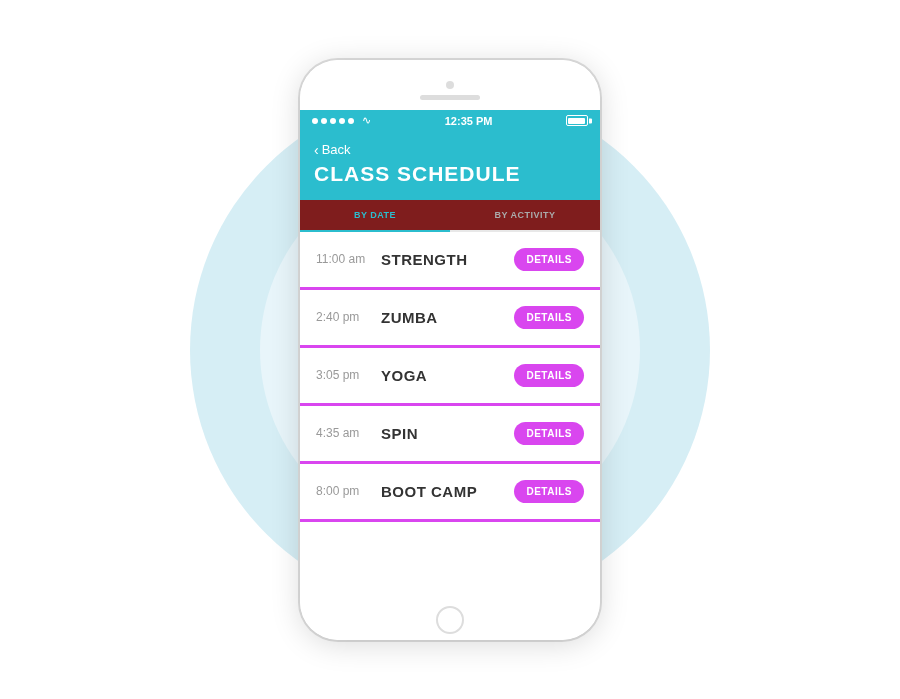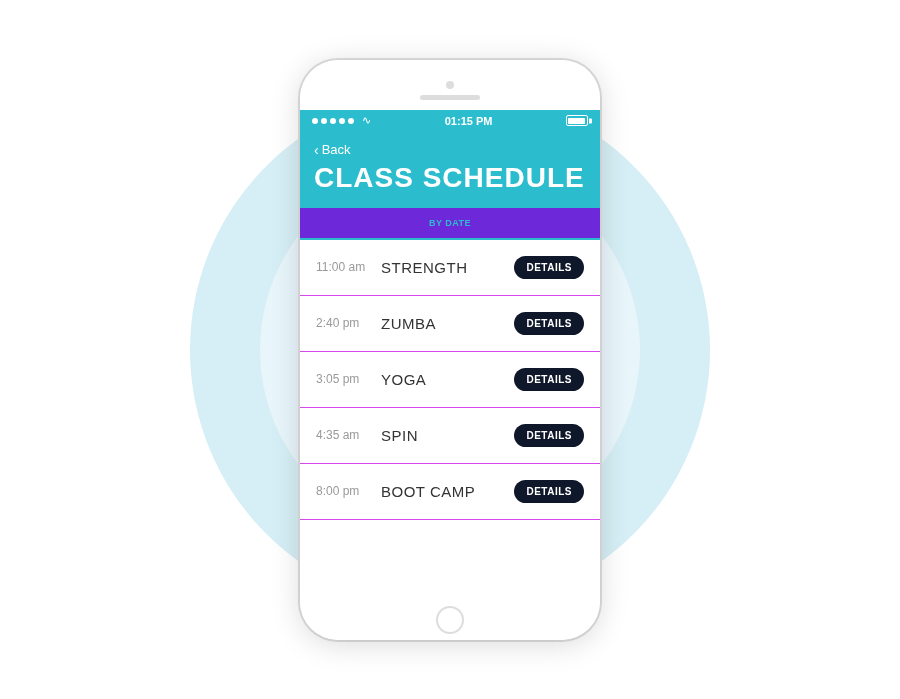--- a/index.html
+++ b/index.html
@@ -181,31 +181,31 @@
       gap: 3px;
       margin-bottom: 4px;
     }
 
     .back-chevron {
       font-size: 14px;
     }
 
     .page-title {
       color: white;
-      font-size: 28px;
+      font-size: 21px;
       font-weight: 800;
       letter-spacing: 1px;
       text-transform: uppercase;
     }
 
     
     .tabs-bar {
       display: flex;
       border-bottom: 2px solid #e8e8e8;
-      background: #6d28d9;
+      background: #7f1d1d;
       flex-shrink: 0;
     }
 
     .tab {
       flex: 1;
       text-align: center;
       padding: 10px 4px;
       font-size: 9px;
       font-weight: 700;
       color: #aaa;
@@ -233,42 +233,42 @@
     .schedule-list {
       flex: 1;
       overflow-y: auto;
       background: white;
     }
 
     .schedule-item {
       display: flex;
       align-items: center;
       padding: 16px 16px;
-      border-bottom: 1px solid #d946ef;
+      border-bottom: 3px solid #d946ef;
     }
 
     .item-time {
       width: 65px;
       font-size: 12px;
       color: #999;
       font-weight: 400;
       flex-shrink: 0;
     }
 
     .item-name {
       flex: 1;
       font-size: 15px;
-      font-weight: 400;
+      font-weight: 700;
       color: #333;
       letter-spacing: 0.5px;
       text-transform: uppercase;
     }
 
     .details-btn {
-      background: #0f172a;
+      background: #d946ef;
       color: white;
       border: none;
       border-radius: 20px;
       padding: 6px 12px;
       font-size: 10px;
       font-weight: 700;
       letter-spacing: 0.5px;
       cursor: pointer;
       text-transform: uppercase;
     }
@@ -308,40 +308,43 @@
 
     <div class="status-bar">
       <div class="status-dots">
         <div class="status-dot"></div>
         <div class="status-dot"></div>
         <div class="status-dot"></div>
         <div class="status-dot"></div>
         <div class="status-dot"></div>
         <span class="status-wifi">∿</span>
       </div>
-      <span class="status-time">01:15 PM</span>
+      <span class="status-time">12:35 PM</span>
       <div class="status-battery">
         <div class="battery-icon">
           <div class="battery-fill"></div>
         </div>
       </div>
     </div>
 
     <div class="header-bar">
       <div class="back-link">
         <span class="back-chevron">‹</span>
         <span>Back</span>
       </div>
       <div class="page-title">CLASS SCHEDULE</div>
     </div>
 
     <div class="tabs-bar">
       <div class="tab active">
         <span>BY DATE</span>
       </div>
+      <div class="tab">
+        <span>BY ACTIVITY</span>
+      </div>
     </div>
 
     <div class="schedule-list">
 
       <div class="schedule-item">
         <span class="item-time">11:00 am</span>
         <span class="item-name">STRENGTH</span>
         <button class="details-btn">DETAILS</button>
       </div>
 

